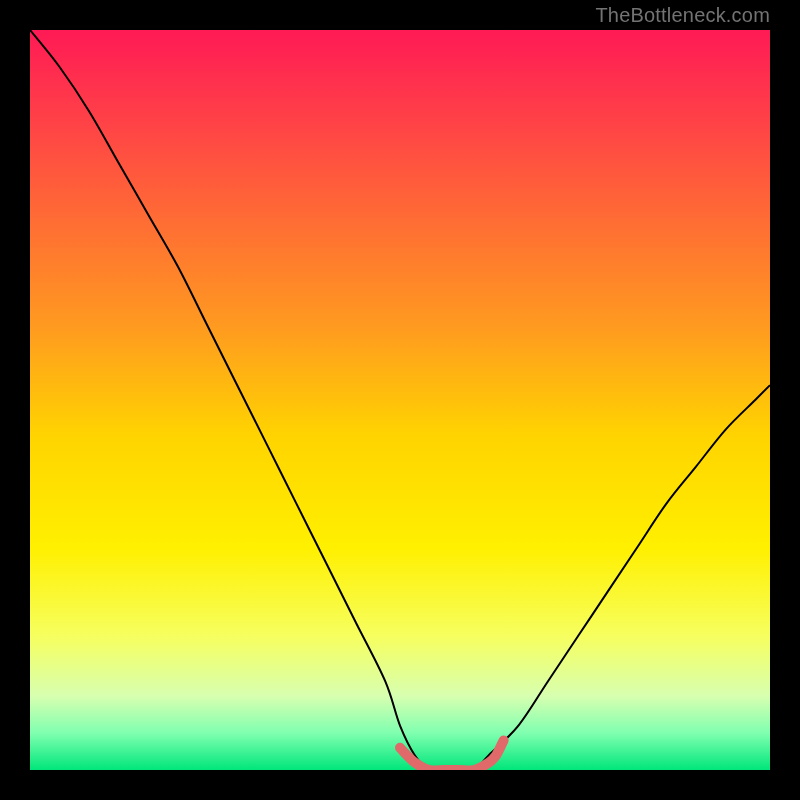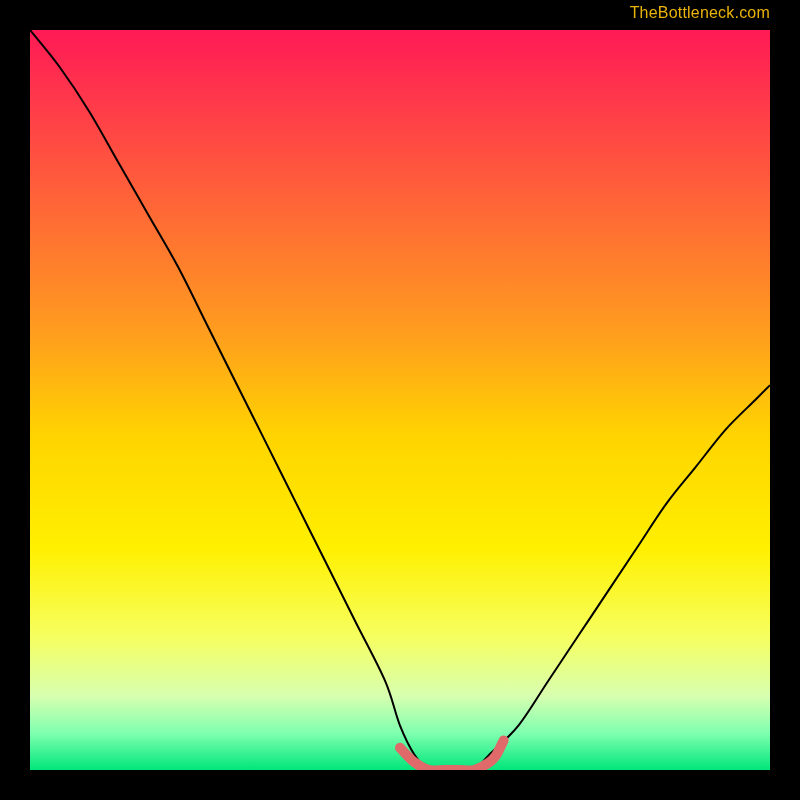--- a/index.html
+++ b/index.html
@@ -23,22 +23,22 @@
     top: 30px;
     left: 30px;
     width: 740px;
     height: 740px;
     overflow: hidden;
   }
   .watermark {
     position: absolute;
     top: 4px;
     right: 30px;
-    color: #eab308;
-    font-size: 16px;
+    color: #737373;
+    font-size: 20px;
     font-weight: 500;
     letter-spacing: 0.2px;
   }
   svg { display: block; }
 </style>
 </head>
 <body>
 
 <div class="frame">
   <div class="watermark">TheBottleneck.com</div>

